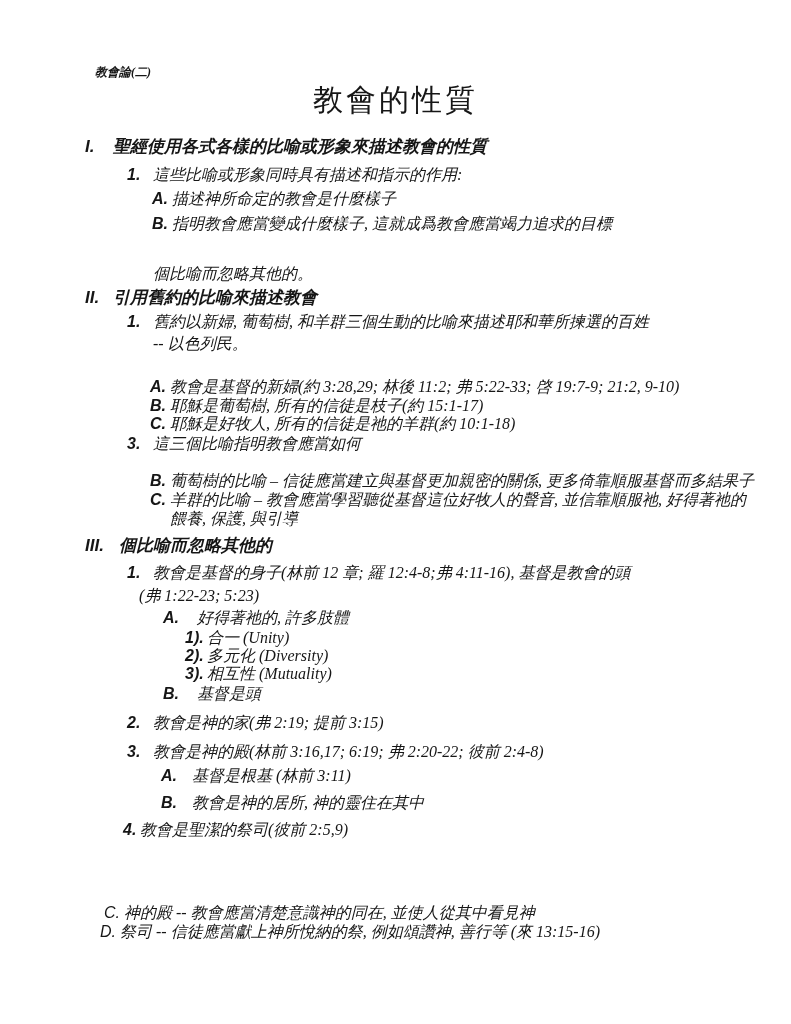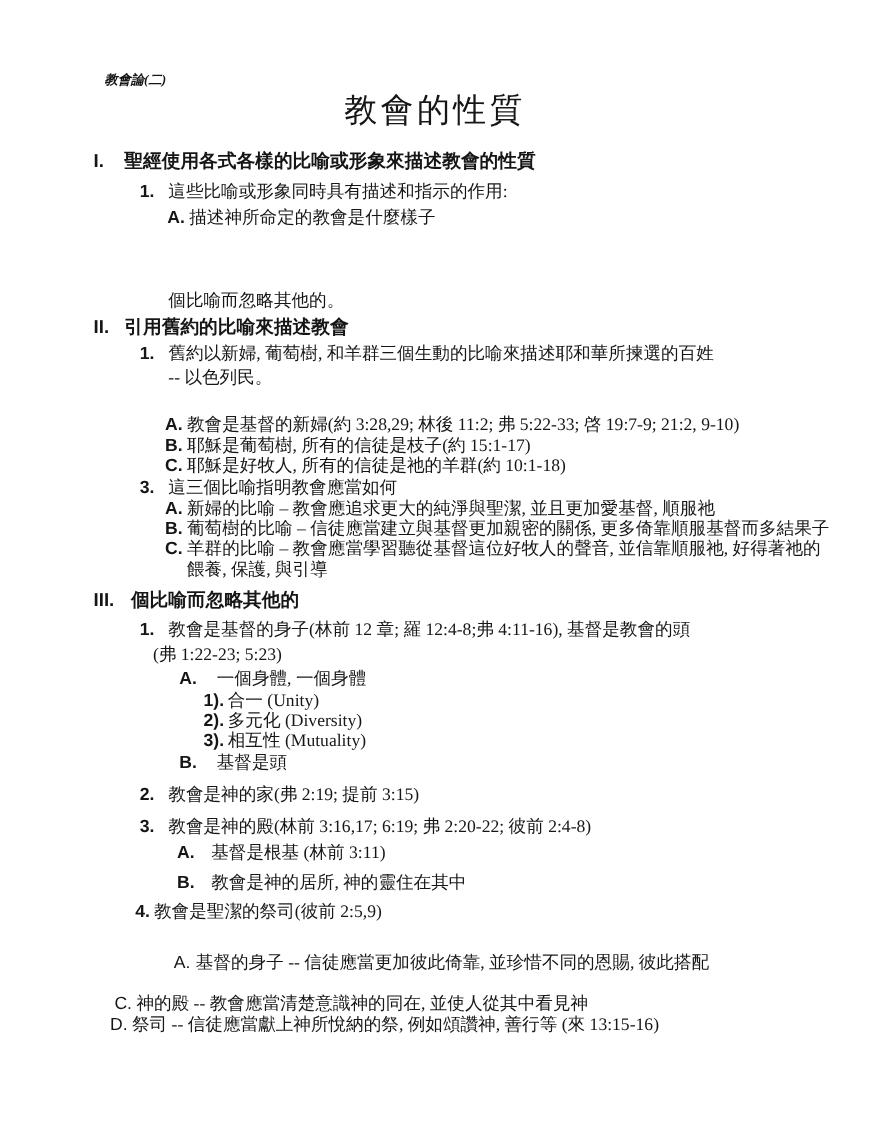--- a/index.html
+++ b/index.html
@@ -17,21 +17,21 @@
     font-size:12px;font-style:italic;font-weight:700;
     white-space:nowrap;
   }
   .doctitle{
     position:absolute;left:0;top:80px;width:100%;
     text-align:center;font-size:30px;letter-spacing:3px;
     white-space:nowrap;
   }
   .line{
     position:absolute;white-space:nowrap;
-    font-size:16px;line-height:20px;
+    font-size:16px;line-height:20px;font-style:italic;
   }
   .lbl{
     font-family:"Liberation Sans","DejaVu Sans",sans-serif;
     font-weight:700;display:inline-block;
   }
   .lbl-reg{font-weight:400;}
   .sec{font-size:17px;font-weight:700;}
   .sec .lbl{font-size:17px;}
   .w28 .lbl{width:28px;}
   .w26 .lbl{width:26px;}
@@ -51,20 +51,23 @@
 
   <div class="line sec w28" style="left:85px;top:137px">
     <span class="lbl">I.</span><span class="txt">聖經使用各式各樣的比喻或形象來描述教會的性質</span>
   </div>
   <div class="line w26" style="left:127px;top:165px">
     <span class="lbl">1.</span><span>這些比喻或形象同時具有描述和指示的作用:</span>
   </div>
   <div class="line w20" style="left:152px;top:189px">
     <span class="lbl">A.</span><span>描述神所命定的教會是什麼樣子</span>
   </div>
+  <div class="line w20" style="left:152px;top:214px">
+    <span class="lbl">B.</span><span>指明教會應當變成什麼樣子, 這就成爲教會應當竭力追求的目標</span>
+  </div>
   <div class="line" style="left:153px;top:264px">
     <span>個比喻而忽略其他的。</span>
   </div>
 
   <div class="line sec w28" style="left:85px;top:288px">
     <span class="lbl">II.</span><span class="txt">引用舊約的比喻來描述教會</span>
   </div>
   <div class="line w26" style="left:127px;top:312px">
     <span class="lbl">1.</span><span>舊約以新婦, 葡萄樹, 和羊群三個生動的比喻來描述耶和華所揀選的百姓</span>
   </div>
@@ -76,44 +79,41 @@
   </div>
   <div class="line w20" style="left:150px;top:396px">
     <span class="lbl">B.</span><span>耶穌是葡萄樹, 所有的信徒是枝子(約 15:1-17)</span>
   </div>
   <div class="line w20" style="left:150px;top:414px">
     <span class="lbl">C.</span><span>耶穌是好牧人, 所有的信徒是祂的羊群(約 10:1-18)</span>
   </div>
   <div class="line w26" style="left:127px;top:434px">
     <span class="lbl">3.</span><span>這三個比喻指明教會應當如何</span>
   </div>
-  <div class="line w20" style="left:150px;top:453px">
-    <span class="lbl">A.</span><span>新婦的比喻 – 教會應追求更大的純淨與聖潔, 並且更加愛基督, 順服祂</span>
-  </div>
   <div class="line w20" style="left:150px;top:471px">
     <span class="lbl">B.</span><span>葡萄樹的比喻 – 信徒應當建立與基督更加親密的關係, 更多倚靠順服基督而多結果子</span>
   </div>
   <div class="line w20" style="left:150px;top:490px">
     <span class="lbl">C.</span><span>羊群的比喻 – 教會應當學習聽從基督這位好牧人的聲音, 並信靠順服祂, 好得著祂的</span>
   </div>
   <div class="line" style="left:170px;top:509px">
     <span>餵養, 保護, 與引導</span>
   </div>
 
   <div class="line sec w34" style="left:85px;top:536px">
     <span class="lbl">III.</span><span class="txt">個比喻而忽略其他的</span>
   </div>
   <div class="line w26" style="left:127px;top:563px">
     <span class="lbl">1.</span><span>教會是基督的身子(林前 12 章; 羅 12:4-8;弗 4:11-16), 基督是教會的頭</span>
   </div>
   <div class="line" style="left:139px;top:586px">
     <span>(弗 1:22-23; 5:23)</span>
   </div>
   <div class="line w34" style="left:163px;top:608px">
-    <span class="lbl">A.</span><span>一個身體, 一個身體</span>
+    <span class="lbl">A.</span><span>好得著祂的, 許多肢體</span>
   </div>
   <div class="line w22" style="left:185px;top:628px">
     <span class="lbl">1).</span><span>合一 (Unity)</span>
   </div>
   <div class="line w22" style="left:185px;top:646px">
     <span class="lbl">2).</span><span>多元化 (Diversity)</span>
   </div>
   <div class="line w22" style="left:185px;top:664px">
     <span class="lbl">3).</span><span>相互性 (Mutuality)</span>
   </div>
@@ -128,23 +128,20 @@
   </div>
   <div class="line w31" style="left:161px;top:766px">
     <span class="lbl">A.</span><span>基督是根基 (林前 3:11)</span>
   </div>
   <div class="line w31" style="left:161px;top:793px">
     <span class="lbl">B.</span><span>教會是神的居所, 神的靈住在其中</span>
   </div>
   <div class="line w17" style="left:123px;top:820px">
     <span class="lbl">4.</span><span>教會是聖潔的祭司(彼前 2:5,9)</span>
   </div>
-  <div class="line w20" style="left:158px;top:866px">
-    <span class="lbl lbl-reg">A.</span><span>基督的身子 -- 信徒應當更加彼此倚靠, 並珍惜不同的恩賜, 彼此搭配</span>
-  </div>
   <div class="line w20" style="left:104px;top:903px">
     <span class="lbl lbl-reg">C.</span><span>神的殿 -- 教會應當清楚意識神的同在, 並使人從其中看見神</span>
   </div>
   <div class="line w20" style="left:100px;top:922px">
     <span class="lbl lbl-reg">D.</span><span>祭司 -- 信徒應當獻上神所悅納的祭, 例如頌讚神, 善行等 (來 13:15-16)</span>
   </div>
 
 </div>
 
 </body></html>

